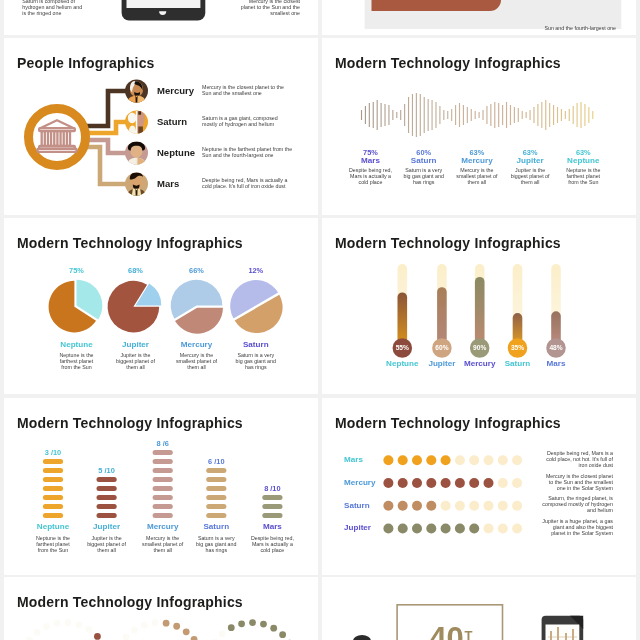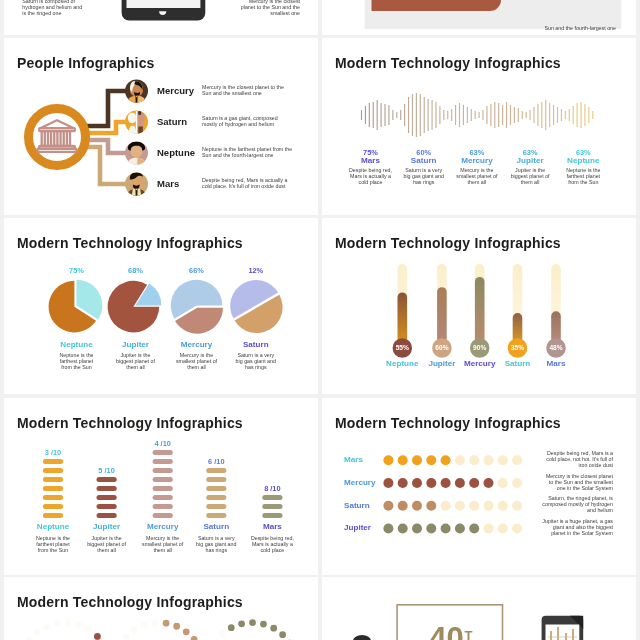--- a/index.html
+++ b/index.html
@@ -399,21 +399,21 @@
           <div>farthest planet</div>
           <div>from the Sun</div>
         </div>
         <div style="position:absolute;left:72.6px;top:68px;width:60px;text-align:center;font:bold 7.4px &quot;Liberation Sans&quot;,sans-serif;color:#46b0d6">5 /10</div>
         <div style="position:absolute;left:70.6px;top:124.5px;width:64px;text-align:center;font:bold 8.1px &quot;Liberation Sans&quot;,sans-serif;color:#46b0d6">Jupiter</div>
         <div class="tiny" style="position:absolute;left:70.6px;top:137.5px;width:64px;text-align:center">
           <div>Jupiter is the</div>
           <div>biggest planet of</div>
           <div>them all</div>
         </div>
-        <div style="position:absolute;left:128.7px;top:41px;width:60px;text-align:center;font:bold 7.4px &quot;Liberation Sans&quot;,sans-serif;color:#4d9ad8">4 /10</div>
+        <div style="position:absolute;left:128.7px;top:41px;width:60px;text-align:center;font:bold 7.4px &quot;Liberation Sans&quot;,sans-serif;color:#4d9ad8">8 /6</div>
         <div style="position:absolute;left:126.69999999999999px;top:124.5px;width:64px;text-align:center;font:bold 8.1px &quot;Liberation Sans&quot;,sans-serif;color:#4d9ad8">Mercury</div>
         <div class="tiny" style="position:absolute;left:126.69999999999999px;top:137.5px;width:64px;text-align:center">
           <div>Mercury is the</div>
           <div>smallest planet of</div>
           <div>them all</div>
         </div>
         <div style="position:absolute;left:182.3px;top:59px;width:60px;text-align:center;font:bold 7.4px &quot;Liberation Sans&quot;,sans-serif;color:#5878d8">6 /10</div>
         <div style="position:absolute;left:180.3px;top:124.5px;width:64px;text-align:center;font:bold 8.1px &quot;Liberation Sans&quot;,sans-serif;color:#5878d8">Saturn</div>
         <div class="tiny" style="position:absolute;left:180.3px;top:137.5px;width:64px;text-align:center">
           <div>Saturn is a very</div>

